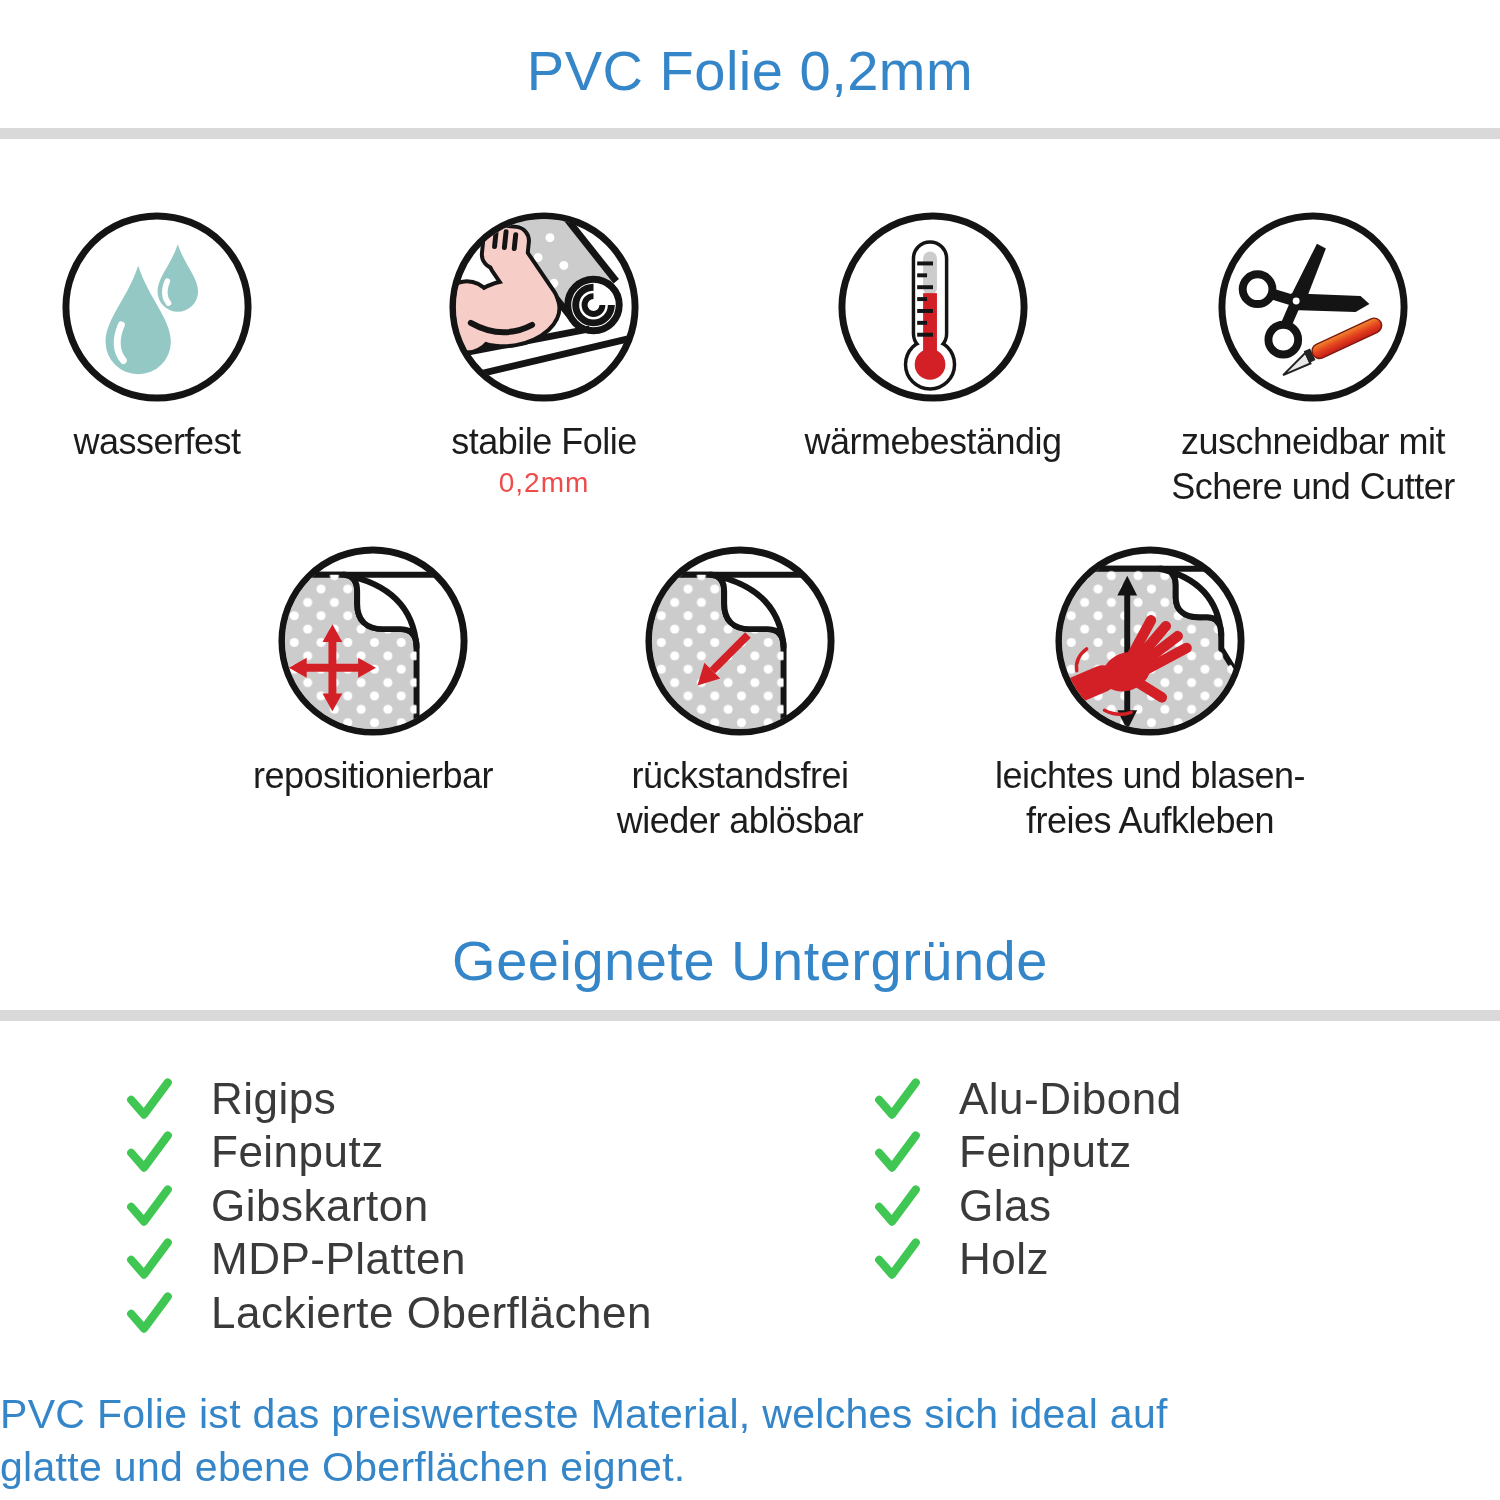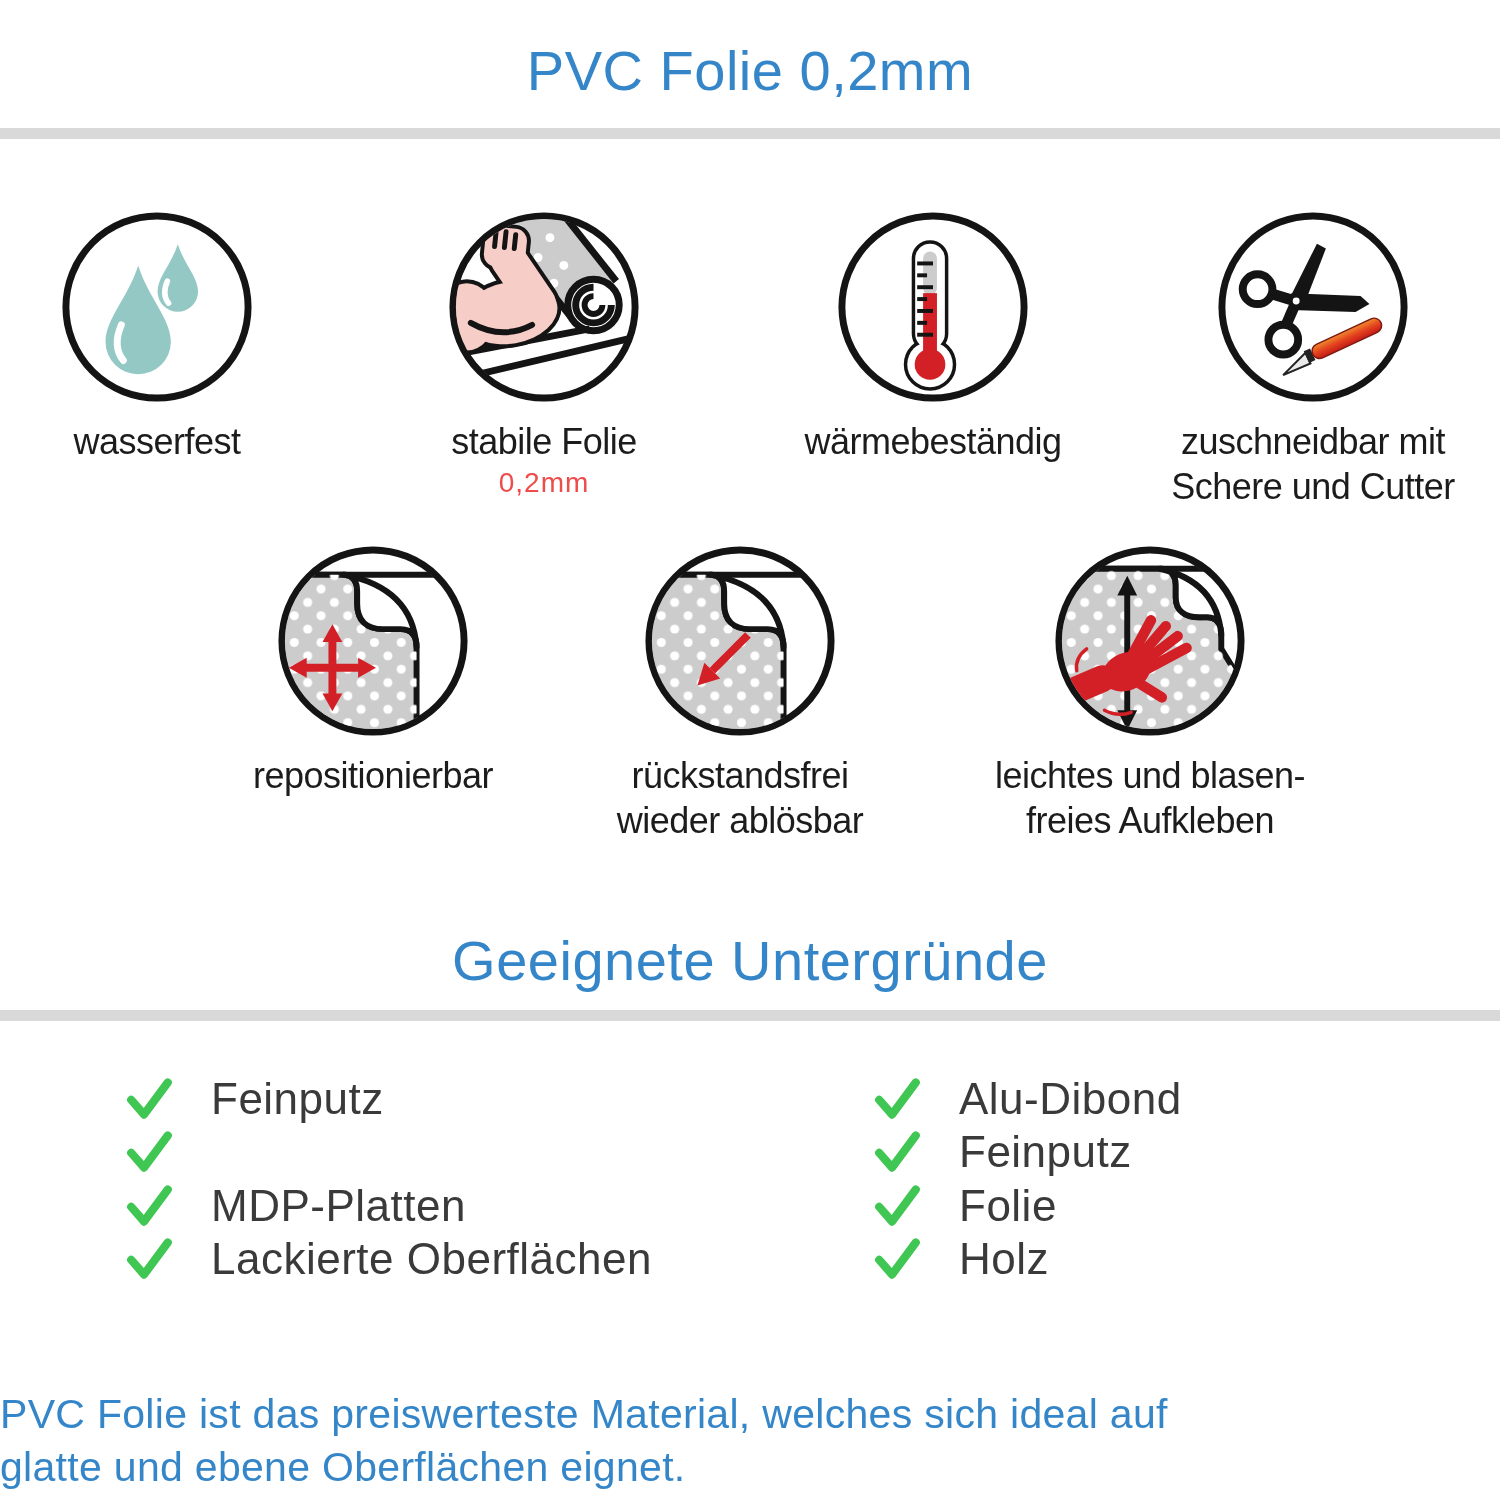--- a/index.html
+++ b/index.html
@@ -252,26 +252,33 @@
   </div>
 
   <h2 class="heading heading2">Geeignete Untergründe</h2>
   <div class="divider d2"></div>
 
   <div class="list-col" style="left:126px;top:1072px">
     <div class="list-item">
       <svg viewBox="0 0 50 46">
           <polyline class="chk" points="5,24 19,40 45,5"></polyline>
         </svg>
+      <span class="list-label">Rigips</span>
+    </div>
+    <div class="list-item">
+      <svg viewBox="0 0 50 46">
+          <polyline class="chk" points="5,24 19,40 45,5"></polyline>
+        </svg>
       <span class="list-label">Feinputz</span>
     </div>
     <div class="list-item">
       <svg viewBox="0 0 50 46">
           <polyline class="chk" points="5,24 19,40 45,5"></polyline>
         </svg>
+      <span class="list-label">Gibskarton</span>
     </div>
     <div class="list-item">
       <svg viewBox="0 0 50 46">
           <polyline class="chk" points="5,24 19,40 45,5"></polyline>
         </svg>
       <span class="list-label">MDP-Platten</span>
     </div>
     <div class="list-item">
       <svg viewBox="0 0 50 46">
           <polyline class="chk" points="5,24 19,40 45,5"></polyline>
@@ -290,21 +297,21 @@
     <div class="list-item">
       <svg viewBox="0 0 50 46">
           <polyline class="chk" points="5,24 19,40 45,5"></polyline>
         </svg>
       <span class="list-label">Feinputz</span>
     </div>
     <div class="list-item">
       <svg viewBox="0 0 50 46">
           <polyline class="chk" points="5,24 19,40 45,5"></polyline>
         </svg>
-      <span class="list-label">Folie</span>
+      <span class="list-label">Glas</span>
     </div>
     <div class="list-item">
       <svg viewBox="0 0 50 46">
           <polyline class="chk" points="5,24 19,40 45,5"></polyline>
         </svg>
       <span class="list-label">Holz</span>
     </div>
   </div>
 
   <div class="footer-note">PVC Folie ist das preiswerteste Material, welches sich ideal auf

